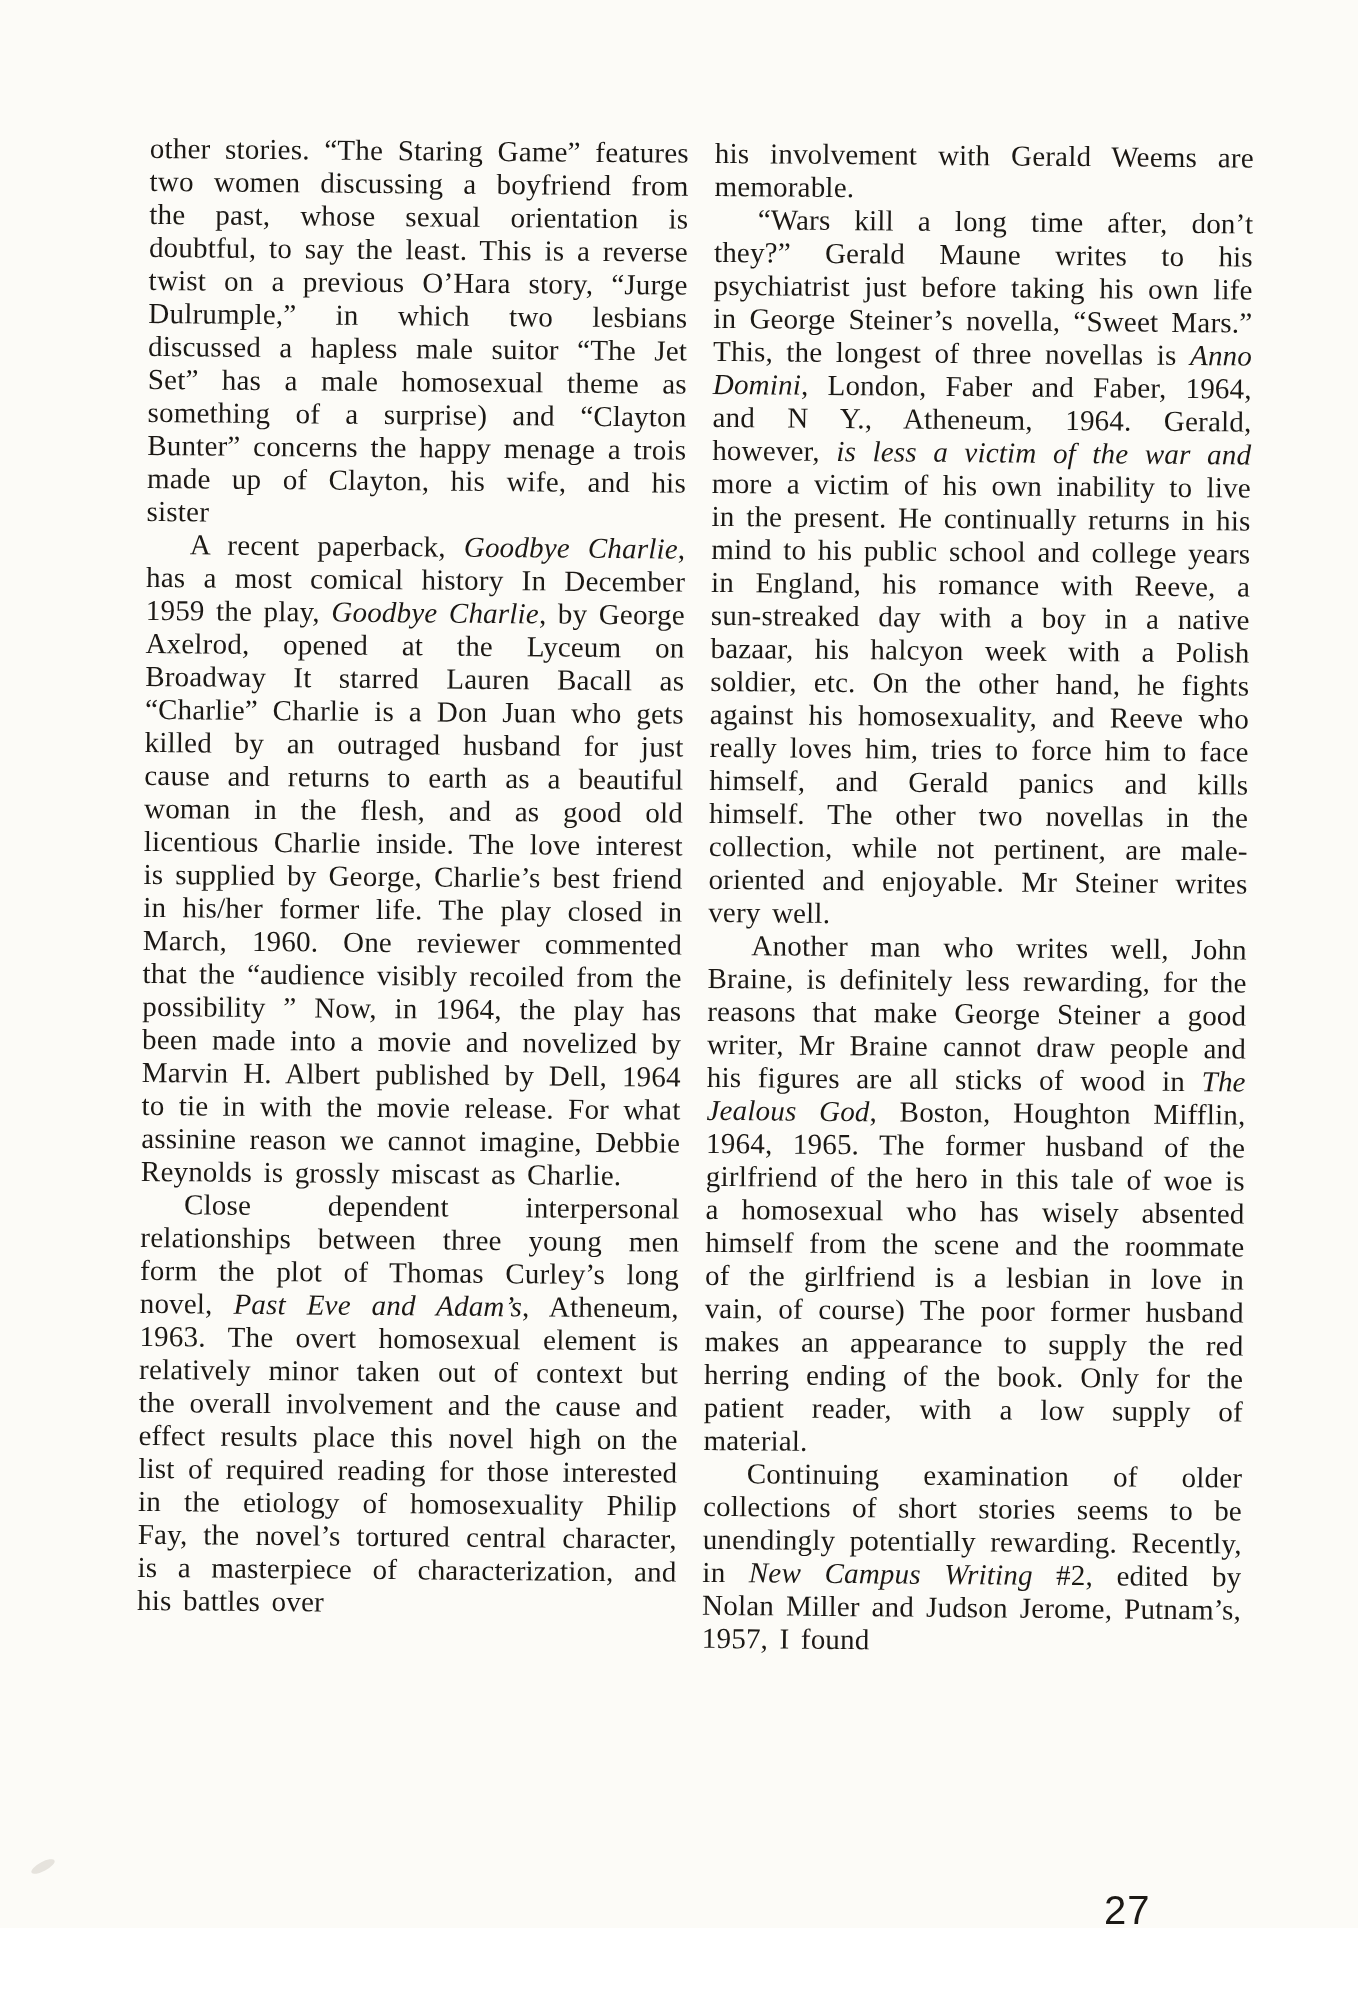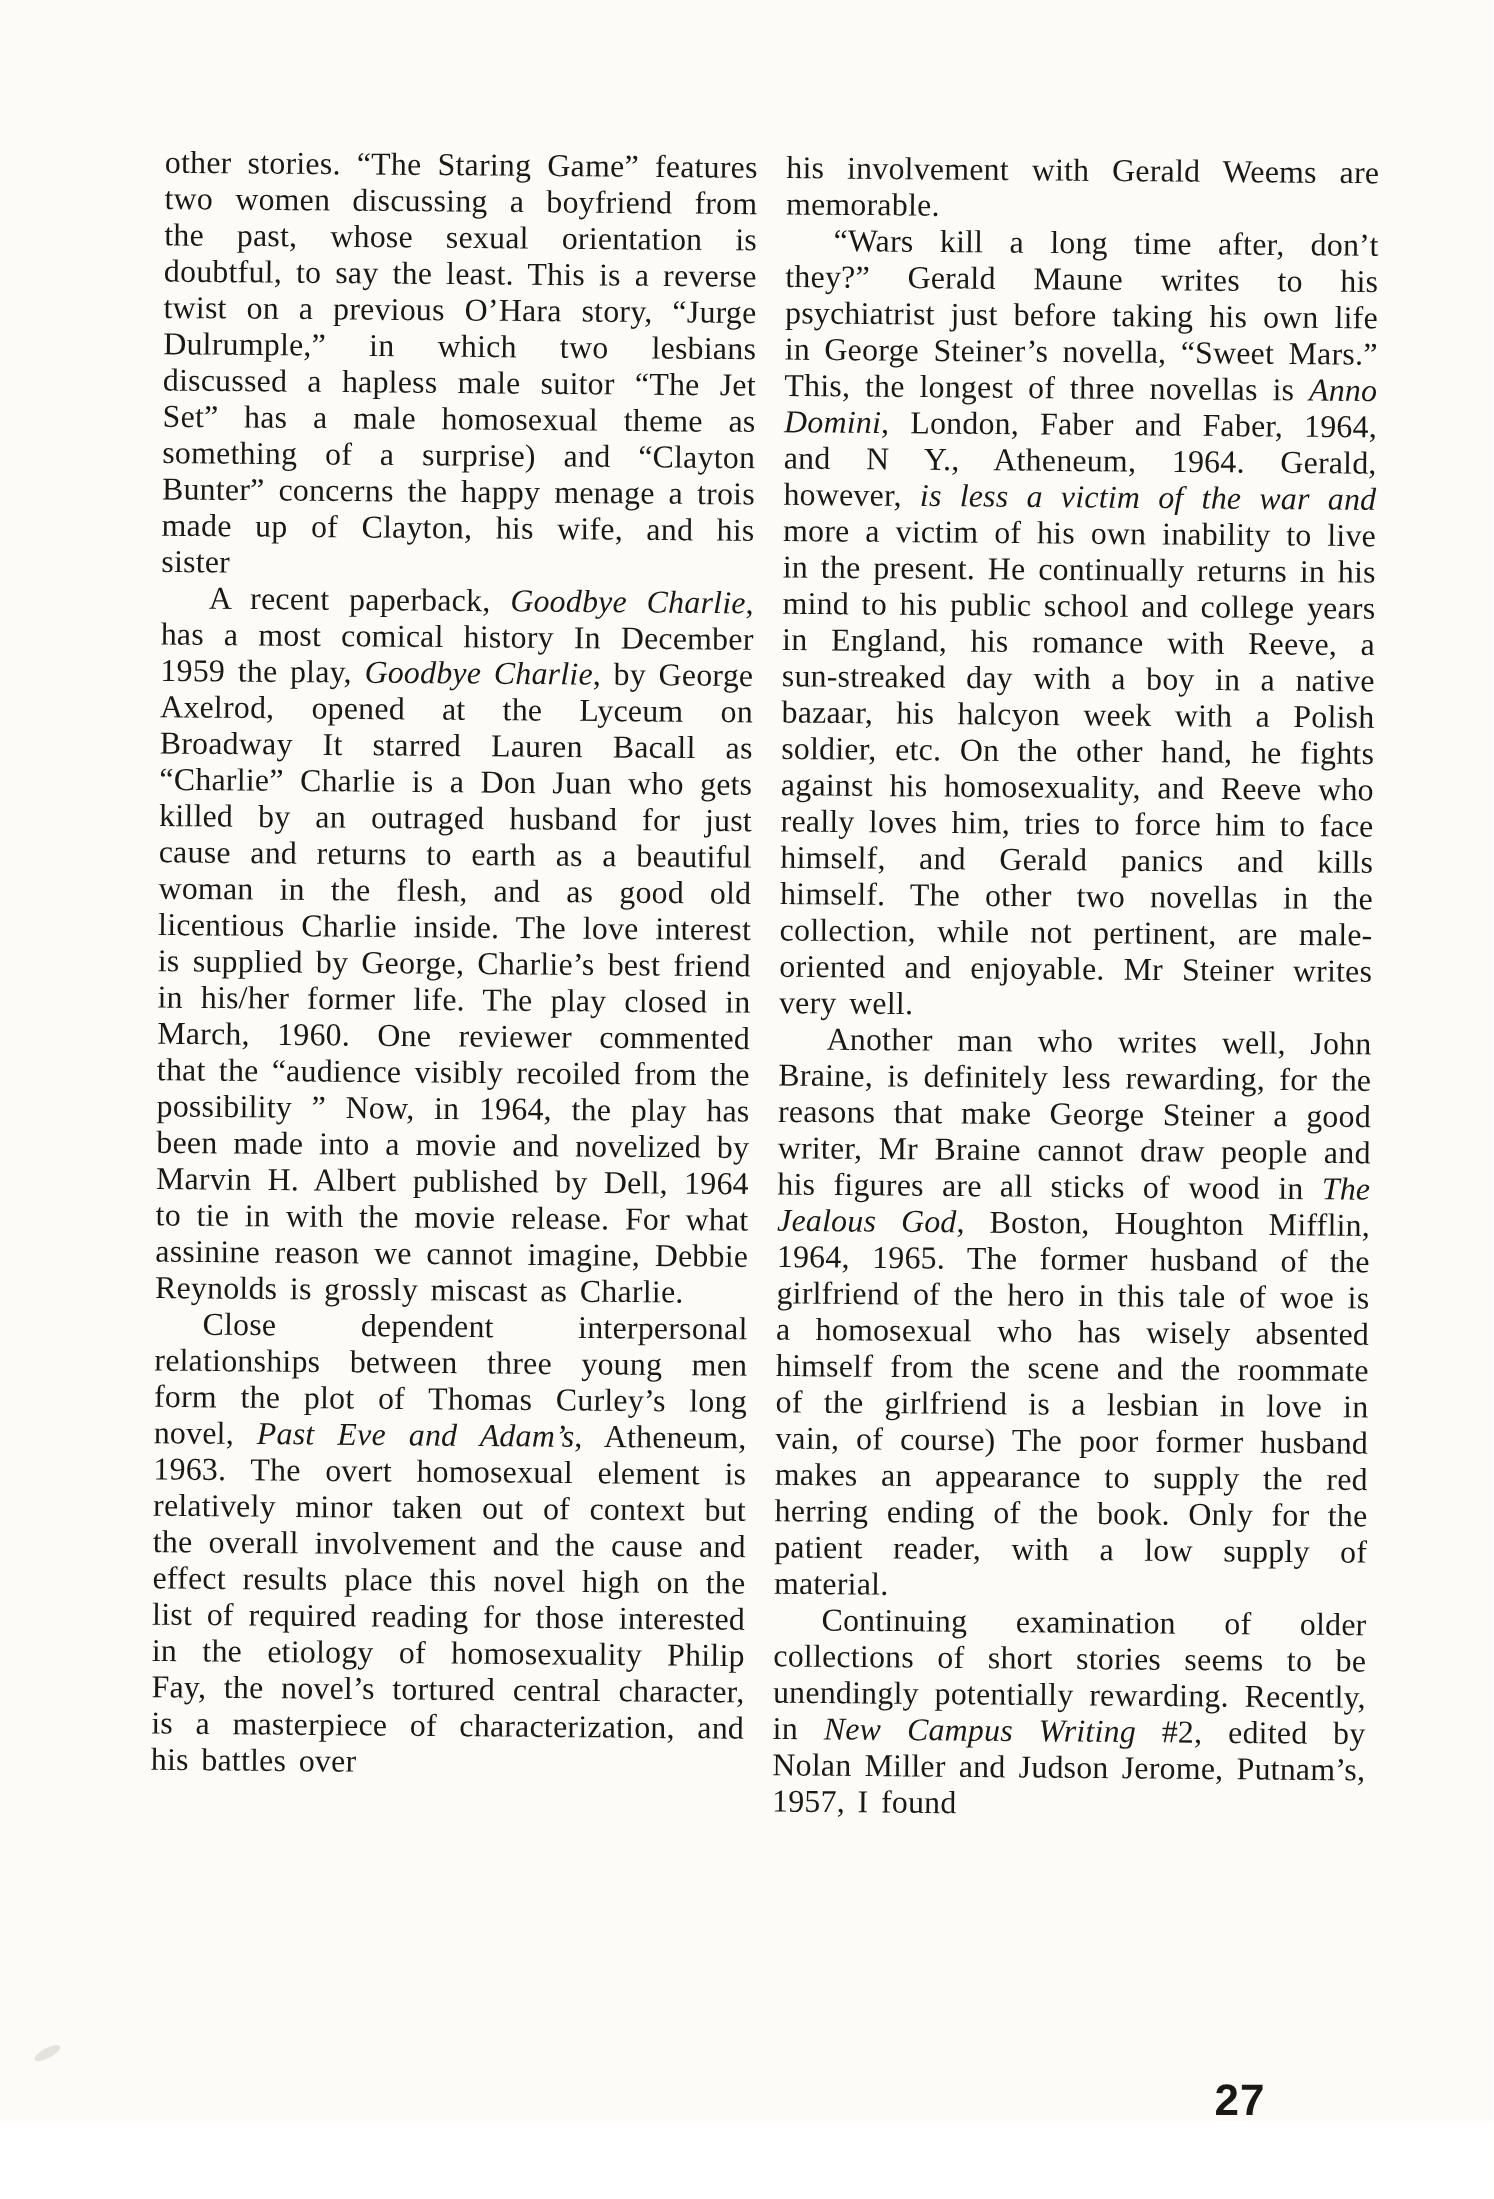--- a/index.html
+++ b/index.html
@@ -31,21 +31,21 @@
     letter-spacing:0.2px;
   }
   .column p{margin:0;}
   .column p.indent{text-indent:1.5em;}
   .column em{font-style:italic;}
   .page-number{
     position:absolute;
     left:1104px;
     top:1888px;
     font-family:"Liberation Sans","DejaVu Sans",sans-serif;
-    font-weight:700;
+    font-weight:400;
     font-size:40px;
     letter-spacing:1px;
     color:var(--ink,#1c1915);
   }
   .smudge{
     position:absolute;
     left:30px;
     top:1862px;
     width:26px;
     height:9px;

